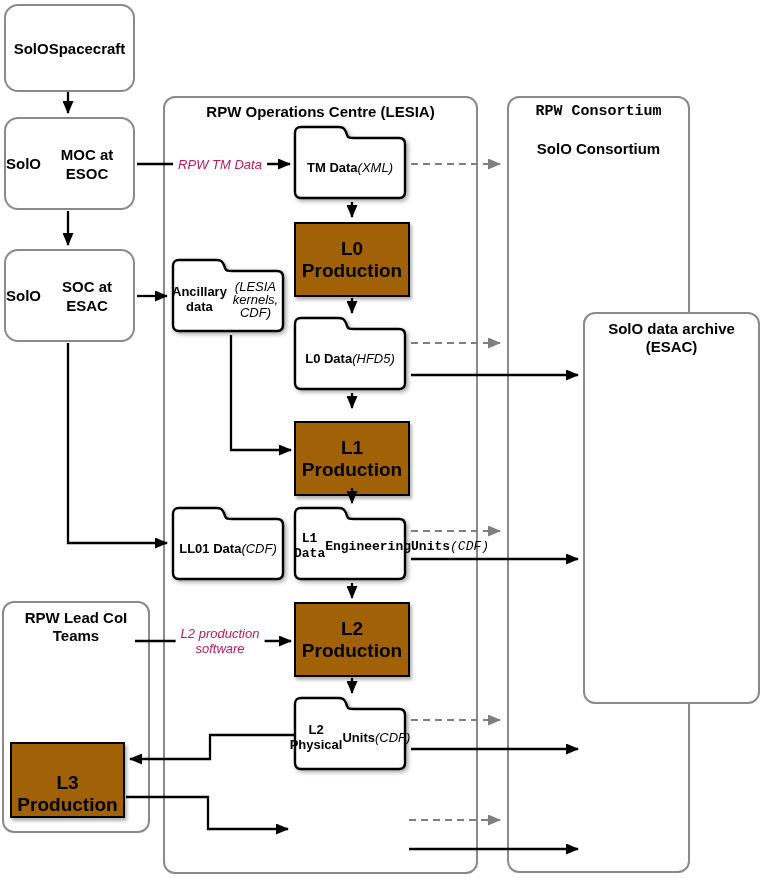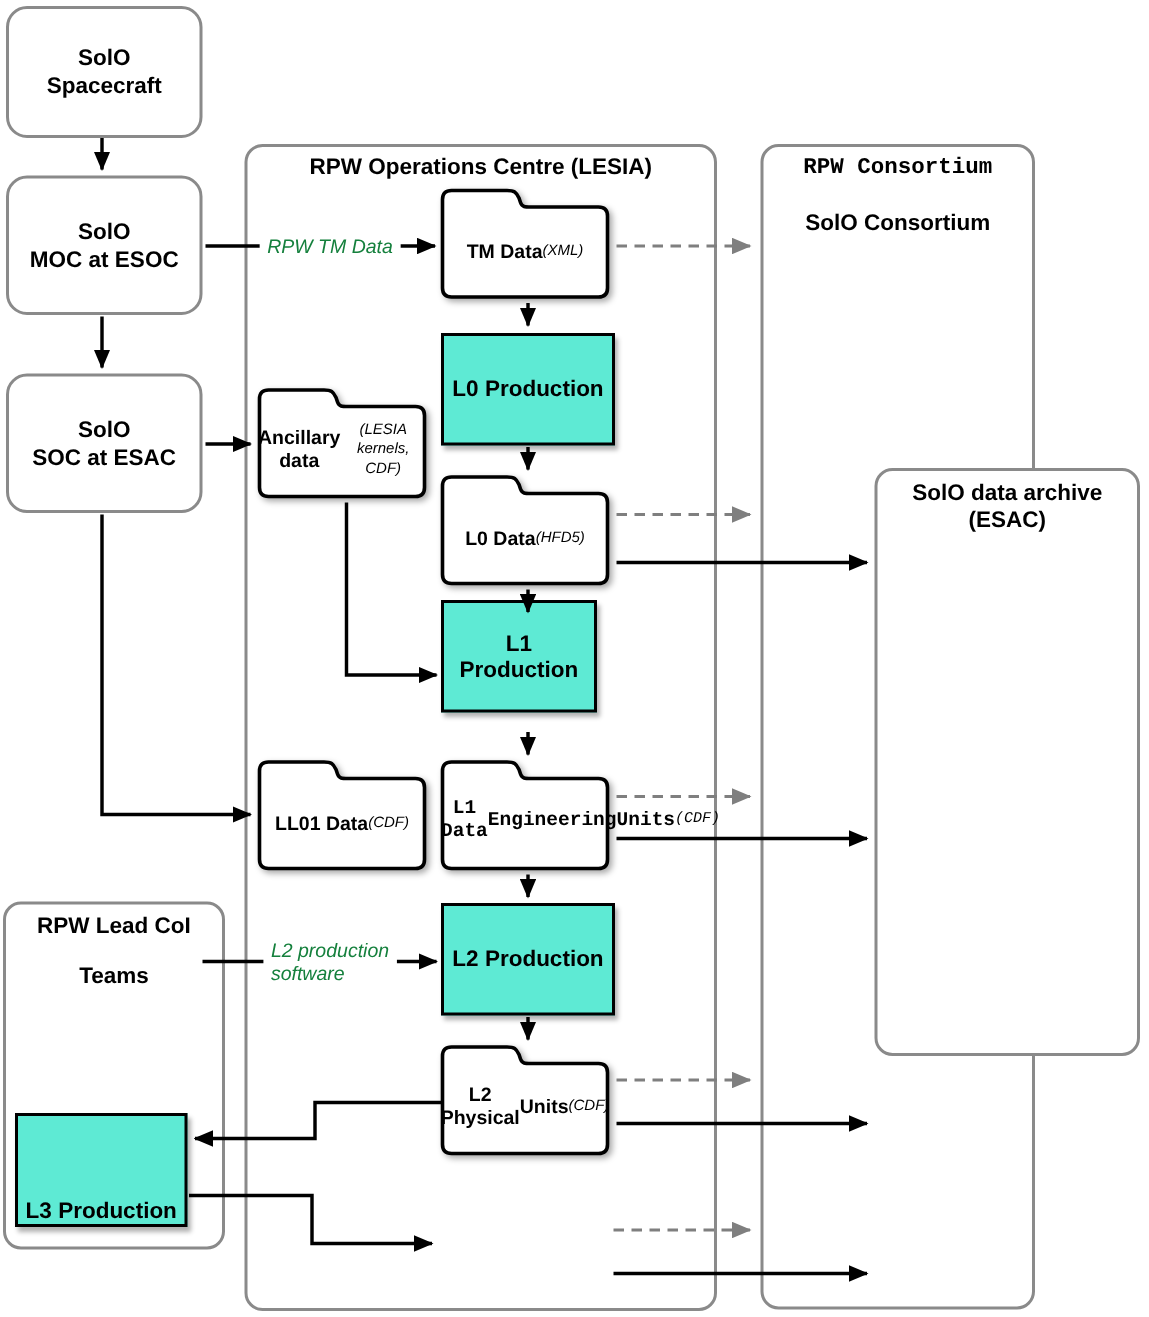--- a/index.html
+++ b/index.html
@@ -10,47 +10,47 @@
   }
   
   .container {
     position:absolute; border:2px solid #8a8a8a; border-radius:12px; background:transparent;
   }
   .container.whitefill { background:#fff; }
   .c-title { position:absolute; left:0; right:0; text-align:center; font-weight:bold; font-size:15px; }
   
   .actor {
     position:absolute; border:2.5px solid #8a8a8a; border-radius:14px; background:#fff;
-    display:flex; flex-direction:column; align-items:center; justify-content:center;
+    display:flex; align-items:center; justify-content:center;
     font-weight:bold; font-size:15px; line-height:19px; text-align:center; z-index:10;
   }
   
   .process {
-    position:absolute; border:2.5px solid #000; background:#5eead4;
+    position:absolute; border:2.5px solid #000; background:#a16207;
     display:flex; align-items:center; justify-content:center;
-    font-weight:bold; font-size:15px; text-align:center; z-index:10;
+    font-weight:bold; font-size:19px; text-align:center; z-index:10;
     box-shadow:2px 3px 3px rgba(0,0,0,0.3);
   }
   
   .folder { position:absolute; width:116px; height:76px; z-index:10; }
   .folder svg { position:absolute; left:0; top:0; filter:drop-shadow(2px 2px 2px rgba(0,0,0,0.35)); }
   .f-text {
     position:absolute; left:2px; right:2px; top:0; bottom:0;
     display:flex; flex-direction:row; align-items:center; justify-content:center;
     text-align:center; z-index:2;
   }
   .f-text.toptight { justify-content:flex-start; padding-top:6px;font-family:Liberation Mono, monospace; }
   .f-title { font-weight:bold; font-size:13px; line-height:15px; }
-  .f-sub { font-style:italic; font-size:10px; line-height:13px; margin-top:1px; }
+  .f-sub { font-style:italic; font-size:13px; line-height:13px; margin-top:1px; }
   
   #wires { position:absolute; left:0; top:0; z-index:40; pointer-events:none; }
   
   .edge-label {
     position:absolute; transform:translate(-50%,-50%); background:#fff; padding:0 5px;
-    font-style:italic; font-size:13px; line-height:15px; color:#15803d; z-index:45;
+    font-style:italic; font-size:13px; line-height:15px; color:#be185d; text-align:center; z-index:45;
     white-space:nowrap;
   }
 </style>
 </head>
 <body>
 
 <div id="root">
 
   <div class="container" style="left:163px; top:96px; width:315px; height:778px;">
     <div class="c-title" style="top:5px;">RPW Operations Centre (LESIA)</div>
@@ -61,42 +61,42 @@
     <div class="c-title" style="top:42px;">SolO Consortium</div>
   </div>
 
   <div class="container whitefill" style="left:583px; top:312px; width:177px; height:392px; z-index:3;">
     <div class="c-title" style="top:6px;">SolO data archive</div>
     <div class="c-title" style="top:24px;">(ESAC)</div>
   </div>
 
   <div class="container" style="left:2px; top:601px; width:148px; height:232px; z-index:1;">
     <div class="c-title" style="top:6px;">RPW Lead CoI</div>
-    <div class="c-title" style="top:24px;margin-top:15px;">Teams</div>
+    <div class="c-title" style="top:24px;">Teams</div>
   </div>
 
   <div class="actor" style="left:4px; top:4px; width:131px; height:88px;">
     <div>SolO</div>
     <div>Spacecraft</div>
   </div>
 
   <div class="actor" style="left:4px; top:117px; width:131px; height:93px;">
     <div>SolO</div>
     <div>MOC at ESOC</div>
   </div>
 
   <div class="actor" style="left:4px; top:249px; width:131px; height:93px;">
     <div>SolO</div>
     <div>SOC at ESAC</div>
   </div>
 
   <div class="process" style="left:294px; top:222px; width:116px; height:75px;">
     <span>L0 Production</span>
   </div>
-  <div class="process" style="left:294px; top:400px; width:104px; height:75px;">
+  <div class="process" style="left:294px; top:421px; width:116px; height:75px;">
     <span>L1 Production</span>
   </div>
   <div class="process" style="left:294px; top:602px; width:116px; height:75px;">
     <span>L2 Production</span>
   </div>
   <div class="process" style="left:10px; top:742px; width:115px; height:76px; z-index:12;align-items:flex-end;">
     <span>L3 Production</span>
   </div>
 
   <div class="folder" style="left:292px; top:125px;">

